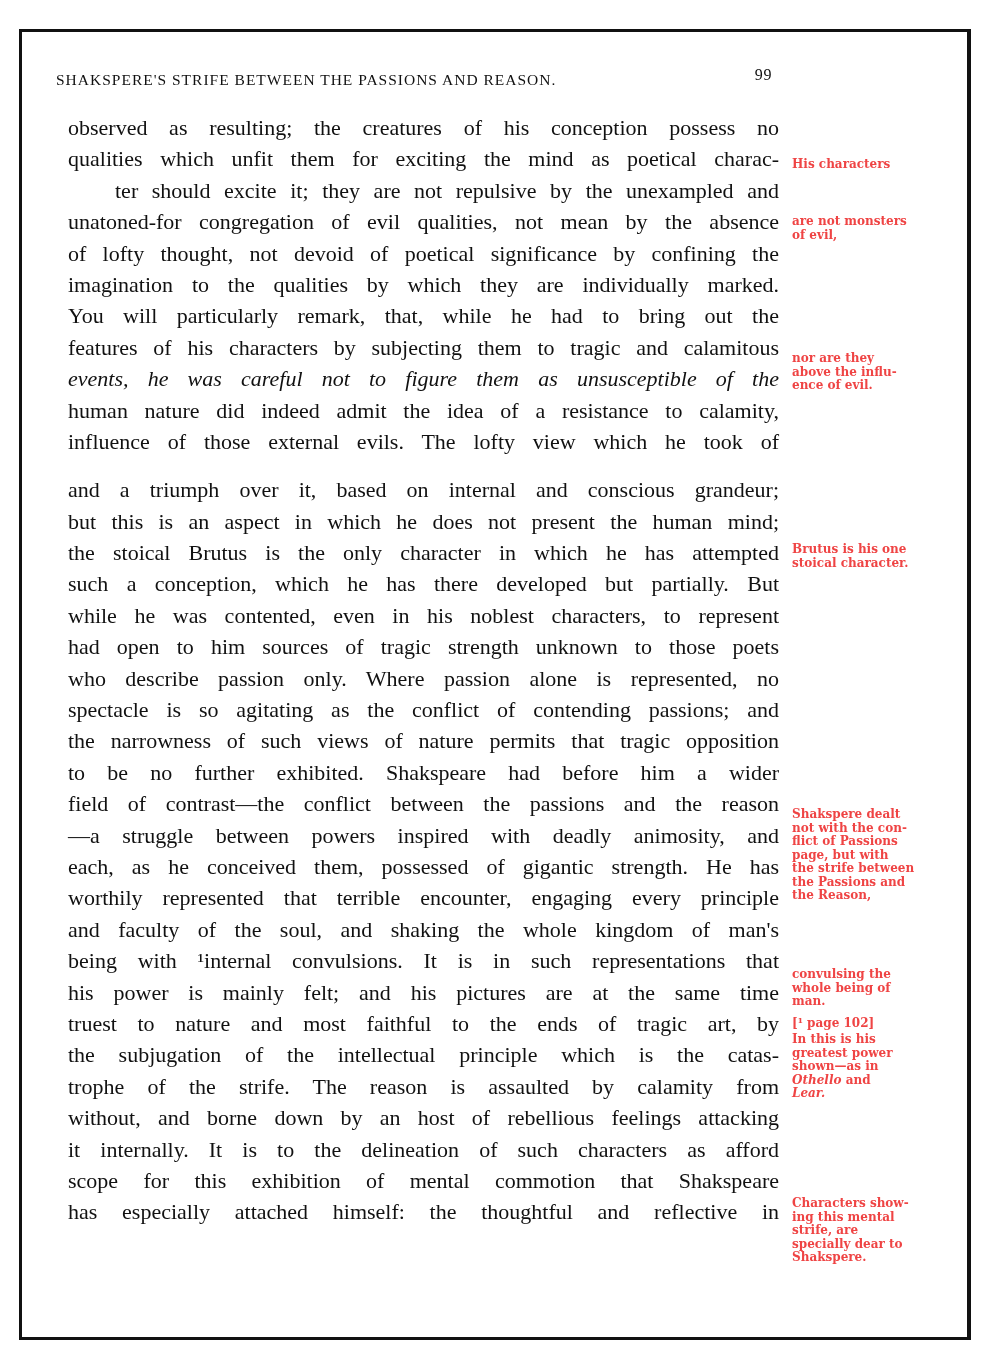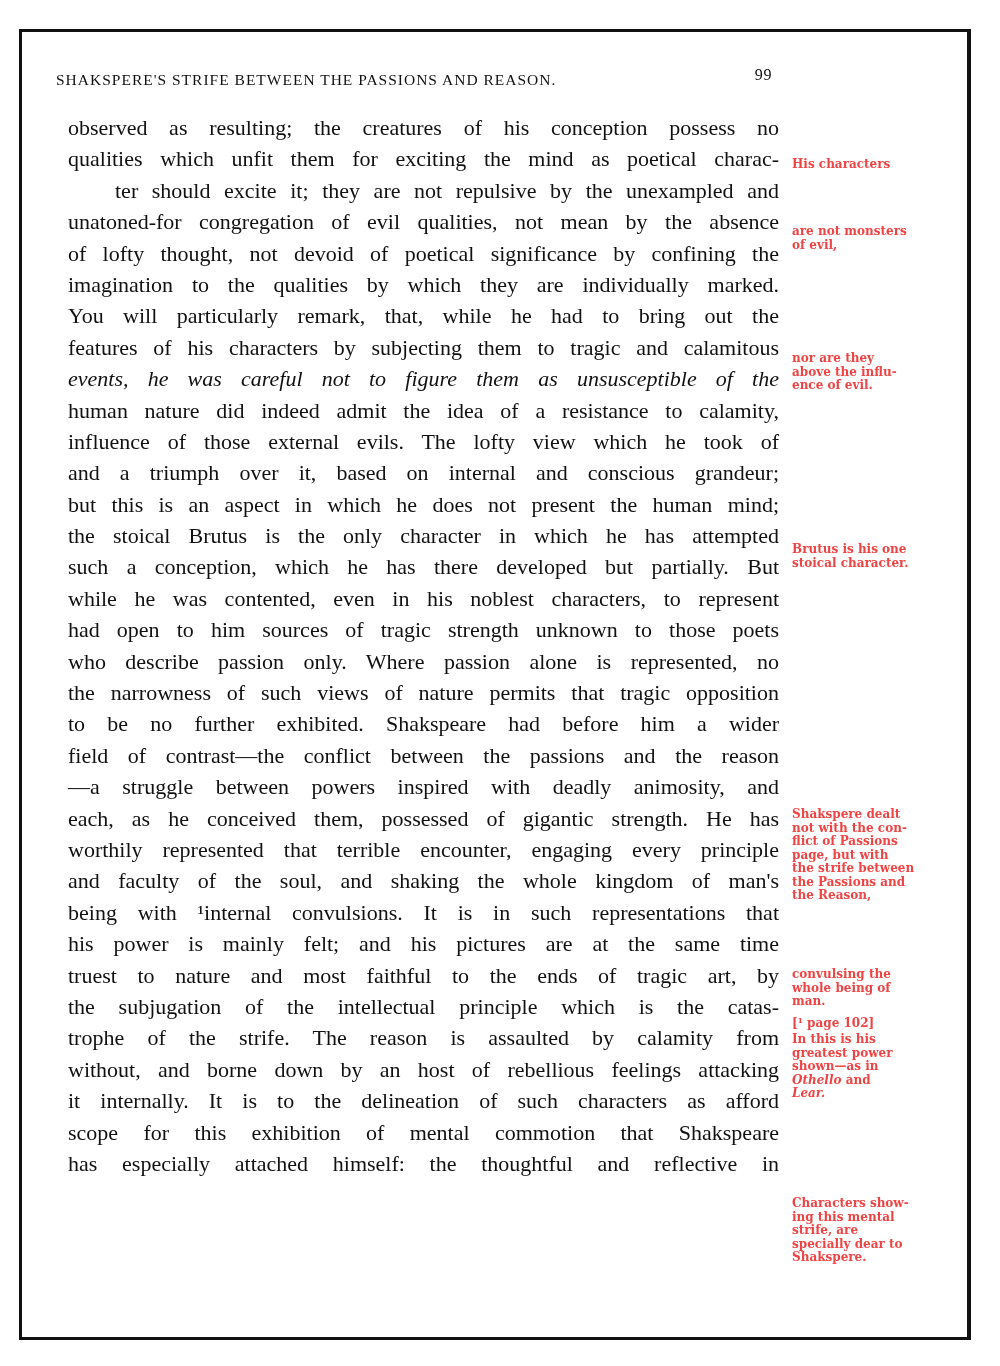--- a/index.html
+++ b/index.html
@@ -50,27 +50,28 @@
   <div class="line" style="display: block;">qualities which unfit them for exciting the mind as poetical charac-</div>
   <div class="line" style="display: block; margin-left: 47px;">ter should excite it; they are not repulsive by the unexampled and</div>
   <div class="line" style="display: block;">unatoned-for congregation of evil qualities, not mean by the absence</div>
   <div class="line" style="display: block;">of lofty thought, not devoid of poetical significance by confining the</div>
   <div class="line" style="display: block;">imagination to the qualities by which they are individually marked.</div>
   <div class="line" style="display: block;">You will particularly remark, that, while he had to bring out the</div>
   <div class="line" style="display: block;">features of his characters by subjecting them to tragic and calamitous</div>
   <div class="line" style="display: block; font-style: italic;">events, he was careful not to figure them as unsusceptible of the</div>
   <div class="line" style="display: block;">human nature did indeed admit the idea of a resistance to calamity,</div>
   <div class="line" style="display: block;">influence of those external evils.  The lofty view which he took of</div>
-  <div class="line" style="display: block;">and a triumph over it, based on internal and conscious grandeur;</div>
+  <div class="line" style="display: block; margin-top: 17px;">and a triumph over it, based on internal and conscious grandeur;</div>
   <div class="line" style="display: block;">but this is an aspect in which he does not present the human mind;</div>
   <div class="line" style="display: block;">the stoical Brutus is the only character in which he has attempted</div>
   <div class="line" style="display: block;">such a conception, which he has there developed but partially.  But</div>
   <div class="line" style="display: block;">while he was contented, even in his noblest characters, to represent</div>
   <div class="line" style="display: block;">had open to him sources of tragic strength unknown to those poets</div>
   <div class="line" style="display: block;">who describe passion only.  Where passion alone is represented, no</div>
+  <div class="line" style="display: block;">spectacle is so agitating as the conflict of contending passions; and</div>
   <div class="line" style="display: block;">the narrowness of such views of nature permits that tragic opposition</div>
   <div class="line" style="display: block;">to be no further exhibited.  Shakspeare had before him a wider</div>
   <div class="line" style="display: block;">field of contrast—the conflict between the passions and the reason</div>
   <div class="line" style="display: block;">—a struggle between powers inspired with deadly animosity, and</div>
   <div class="line" style="display: block;">each, as he conceived them, possessed of gigantic strength.  He has</div>
   <div class="line" style="display: block;">worthily represented that terrible encounter, engaging every principle</div>
   <div class="line" style="display: block;">and faculty of the soul, and shaking the whole kingdom of man's</div>
   <div class="line" style="display: block;">being with ¹internal convulsions.  It is in such representations that</div>
   <div class="line" style="display: block;">his power is mainly felt; and his pictures are at the same time</div>
   <div class="line" style="display: block;">truest to nature and most faithful to the ends of tragic art, by</div>
@@ -78,21 +79,21 @@
   <div class="line" style="display: block;">trophe of the strife.  The reason is assaulted by calamity from</div>
   <div class="line" style="display: block;">without, and borne down by an host of rebellious feelings attacking</div>
   <div class="line" style="display: block;">it internally.  It is to the delineation of such characters as afford</div>
   <div class="line" style="display: block;">scope for this exhibition of mental commotion that Shakspeare</div>
   <div class="line" style="display: block;">has especially attached himself: the thoughtful and reflective in</div>
 </div>
 
 <div class="margin-note" style="top:158px">
   <span class="ln">His characters</span>
 </div>
-<div class="margin-note" style="top:225px">
+<div class="margin-note" style="top:215px">
   <span class="ln">are not monsters</span>
   <span class="ln">of evil,</span>
 </div>
 <div class="margin-note" style="top:352px">
   <span class="ln">nor are they</span>
   <span class="ln">above the influ-</span>
   <span class="ln">ence of evil.</span>
 </div>
 <div class="margin-note" style="top:543px">
   <span class="ln">Brutus is his one</span>

